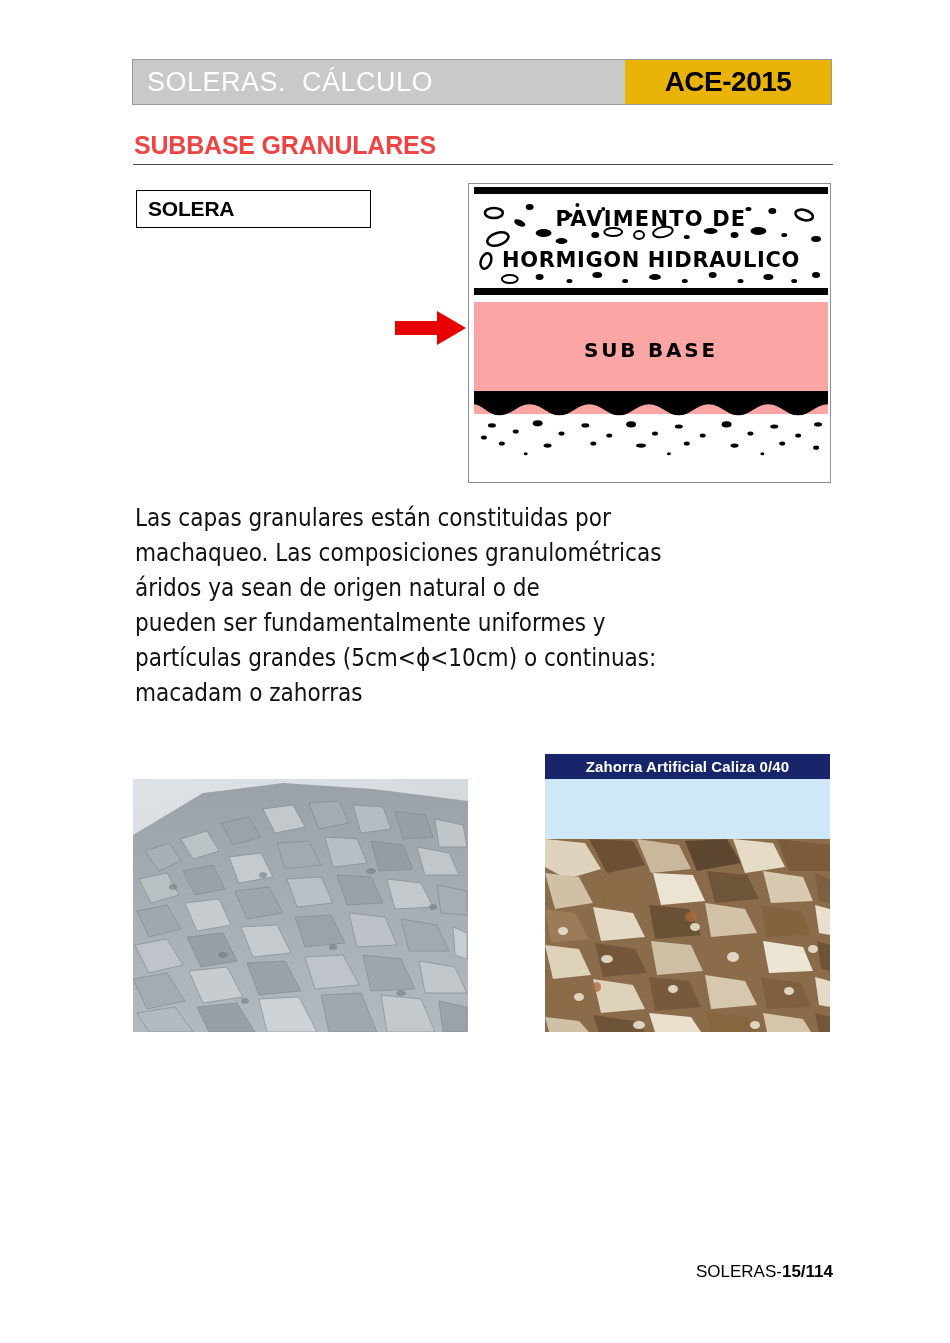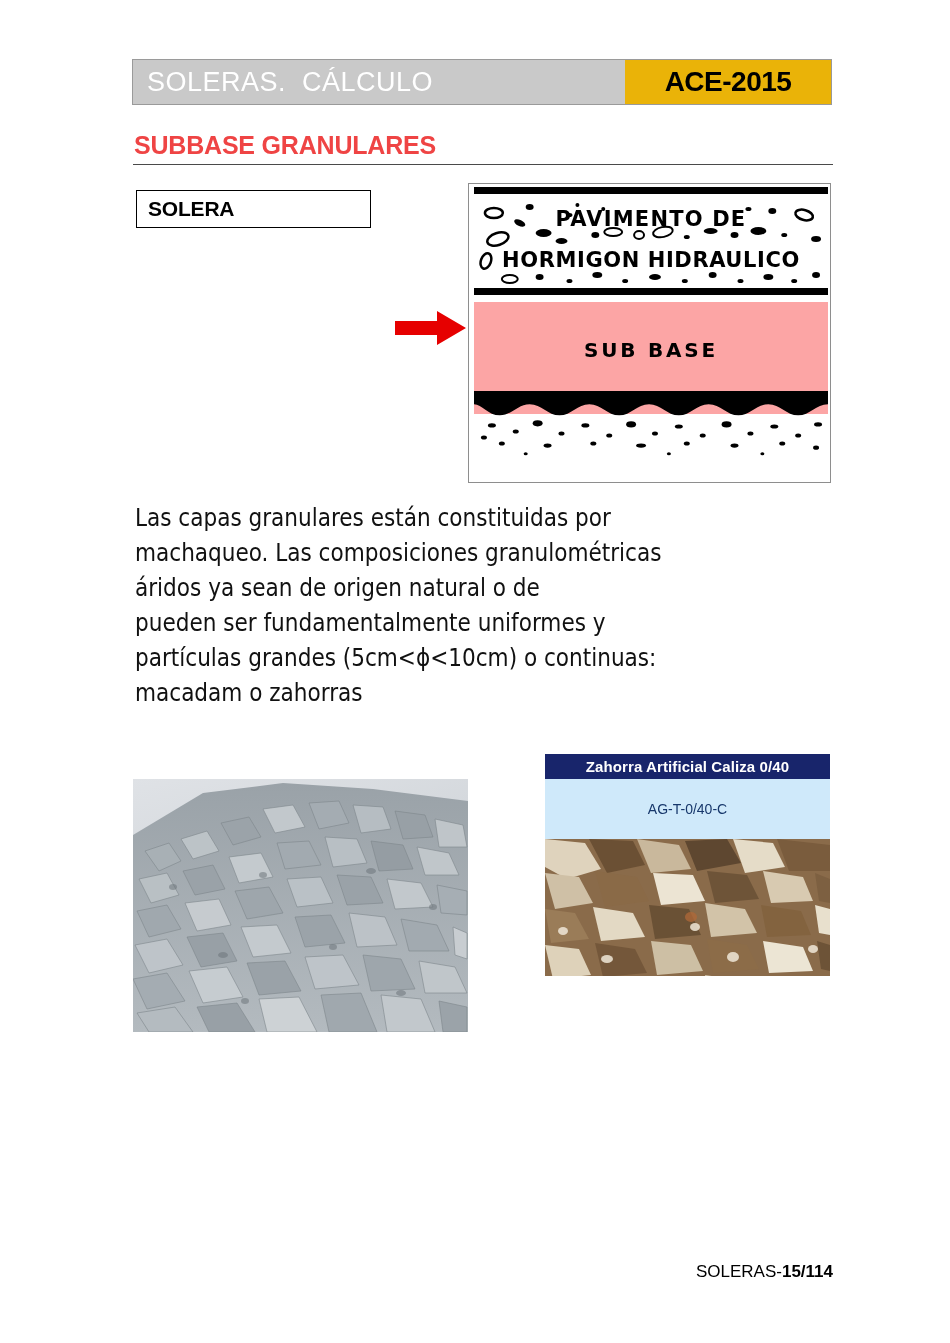--- a/index.html
+++ b/index.html
@@ -220,21 +220,21 @@
     width: 335px;
     height: 253px;
     overflow: hidden;
     background: #b9bdc0;
   }
   .photo-right {
     position: absolute;
     left: 545px;
     top: 754px;
     width: 285px;
-    height: 222px;
+    height: 278px;
     overflow: hidden;
     background: #cfe8f7;
   }
   .zahorra-header {
     position: absolute;
     left: 0; right: 0; top: 0;
     height: 25px;
     background: #18256b;
     color: #ffffff;
     font-size: 15px;
@@ -476,21 +476,20 @@
       <ellipse cx="90" cy="176" rx="5" ry="3"></ellipse>
       <ellipse cx="200" cy="168" rx="4" ry="3"></ellipse>
       <ellipse cx="268" cy="214" rx="5" ry="3"></ellipse>
       <ellipse cx="112" cy="222" rx="4" ry="3"></ellipse>
     </g>
   </svg>
 </div>
 
 <div class="photo-right">
   <div class="zahorra-header">Zahorra Artificial Caliza 0/40</div>
-  <div class="zahorra-sub">AG-T-0/40-C</div>
   <div class="zahorra-photo">
     <svg width="285" height="193" viewBox="0 0 285 193" preserveAspectRatio="none">
       <rect x="0" y="0" width="285" height="193" fill="#8a6b4a"></rect>
       <g>
         <polygon points="0,0 40,4 56,30 22,40 0,28" fill="#dfd3bd"></polygon>
         <polygon points="44,0 88,2 100,26 62,34" fill="#6b5034"></polygon>
         <polygon points="92,0 134,6 146,30 106,34" fill="#c9b89c"></polygon>
         <polygon points="140,2 182,0 196,24 152,32" fill="#5e4730"></polygon>
         <polygon points="188,0 228,4 240,28 200,34" fill="#e5dcc8"></polygon>
         <polygon points="232,0 285,6 285,32 244,32" fill="#7a5c3d"></polygon>

